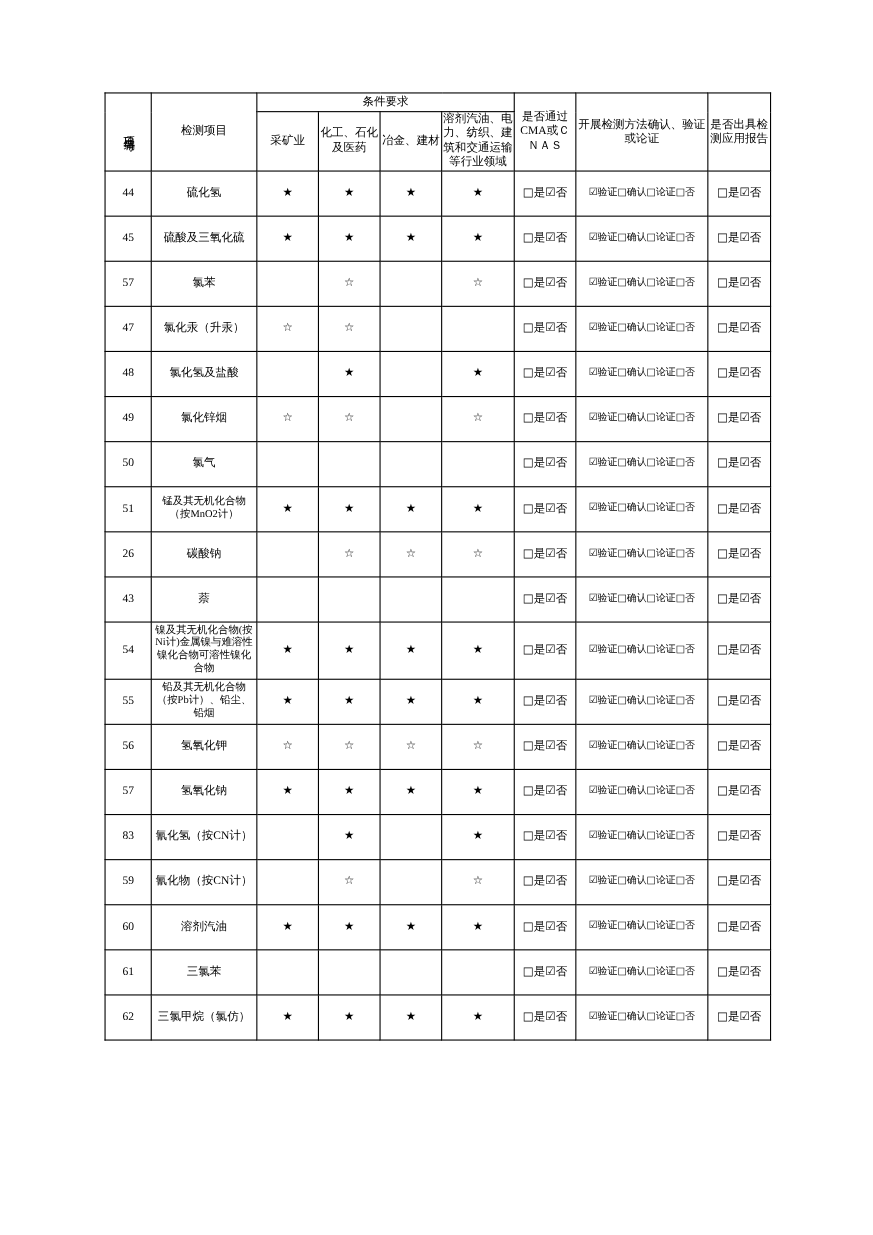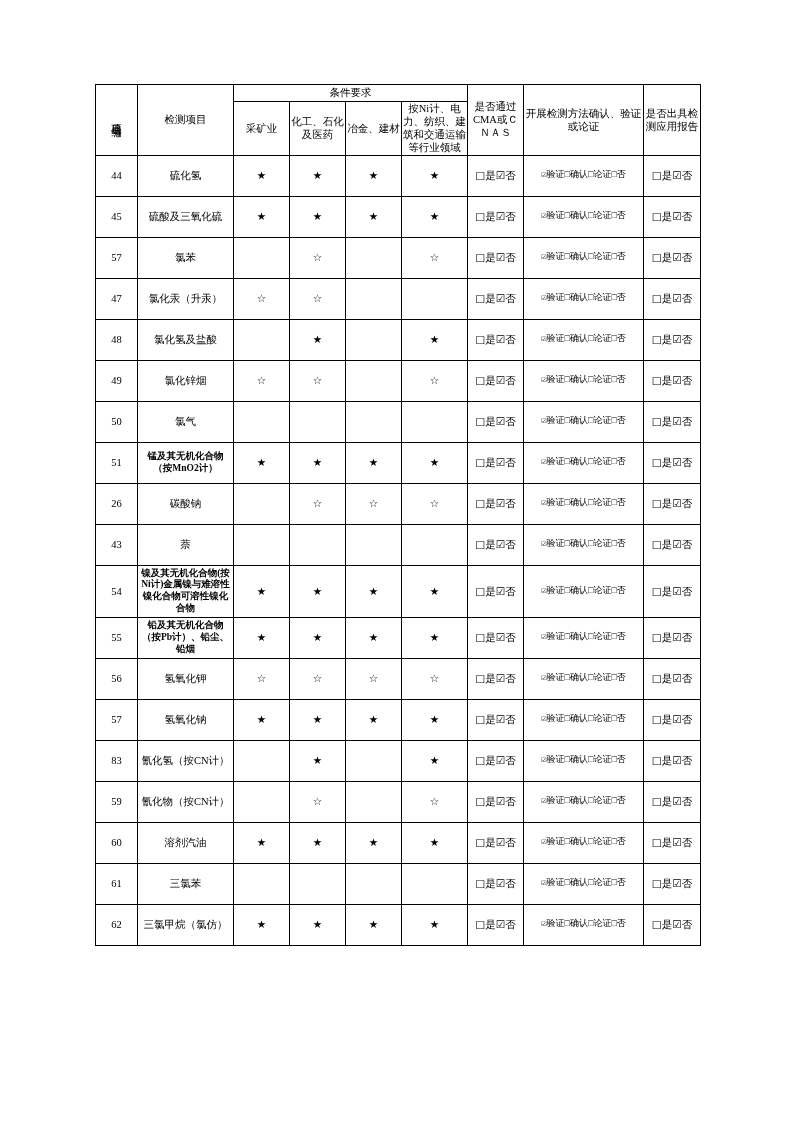--- a/index.html
+++ b/index.html
@@ -84,37 +84,35 @@
   }
   td.itemname {
     font-size: 10.5px;
     line-height: 1.3;
     padding: 3px 4px;
   }
   td.itemname.tight {
     font-size: 9.5px;
     line-height: 1.25;
     padding: 2px 3px;
-    font-weight: bold;
   }
   td.no {
     font-size: 10.5px;
   }
   td.mark {
     font-size: 11px;
   }
   td.opts {
     font-size: 9px;
     letter-spacing: 0;
     white-space: nowrap;
     padding: 1px 0;
   }
   td.opts.method {
     font-size: 9px;
-    font-family: Liberation Mono, monospace;
   }
   .row-h {
     height: 41px;
   }
   .box { font-family: "DejaVu Sans", sans-serif; font-size: 9px; }
   .star { font-family: "DejaVu Sans", sans-serif; font-size: 11px; }
 </style>
 </head>
 <body>
 
@@ -138,21 +136,21 @@
           <th rowspan="2" class="hdr-item">检测项目</th>
           <th colspan="4" class="hdr-cond">条件要求</th>
           <th rowspan="2" class="hdr-mid">是否通过CMA或ＣＮＡＳ</th>
           <th rowspan="2" class="hdr-mid">开展检测方法确认、验证或论证</th>
           <th rowspan="2" class="hdr-mid">是否出具检测应用报告</th>
         </tr>
         <tr>
           <th class="hdr-mid">采矿业</th>
           <th class="hdr-mid">化工、石化及医药</th>
           <th class="hdr-mid">冶金、建材</th>
-          <th class="hdr-small">按Ni计、电力、纺织、建筑和交通运输等行业领域</th>
+          <th class="hdr-small">溶剂汽油、电力、纺织、建筑和交通运输等行业领域</th>
         </tr>
       </thead>
       <tbody id="tbody">
           <tr class="row-h">
             <td class="no">44</td>
             <td class="itemname">硫化氢</td>
             <td class="mark star">★</td>
             <td class="mark star">★</td>
             <td class="mark star">★</td>
             <td class="mark star">★</td>

